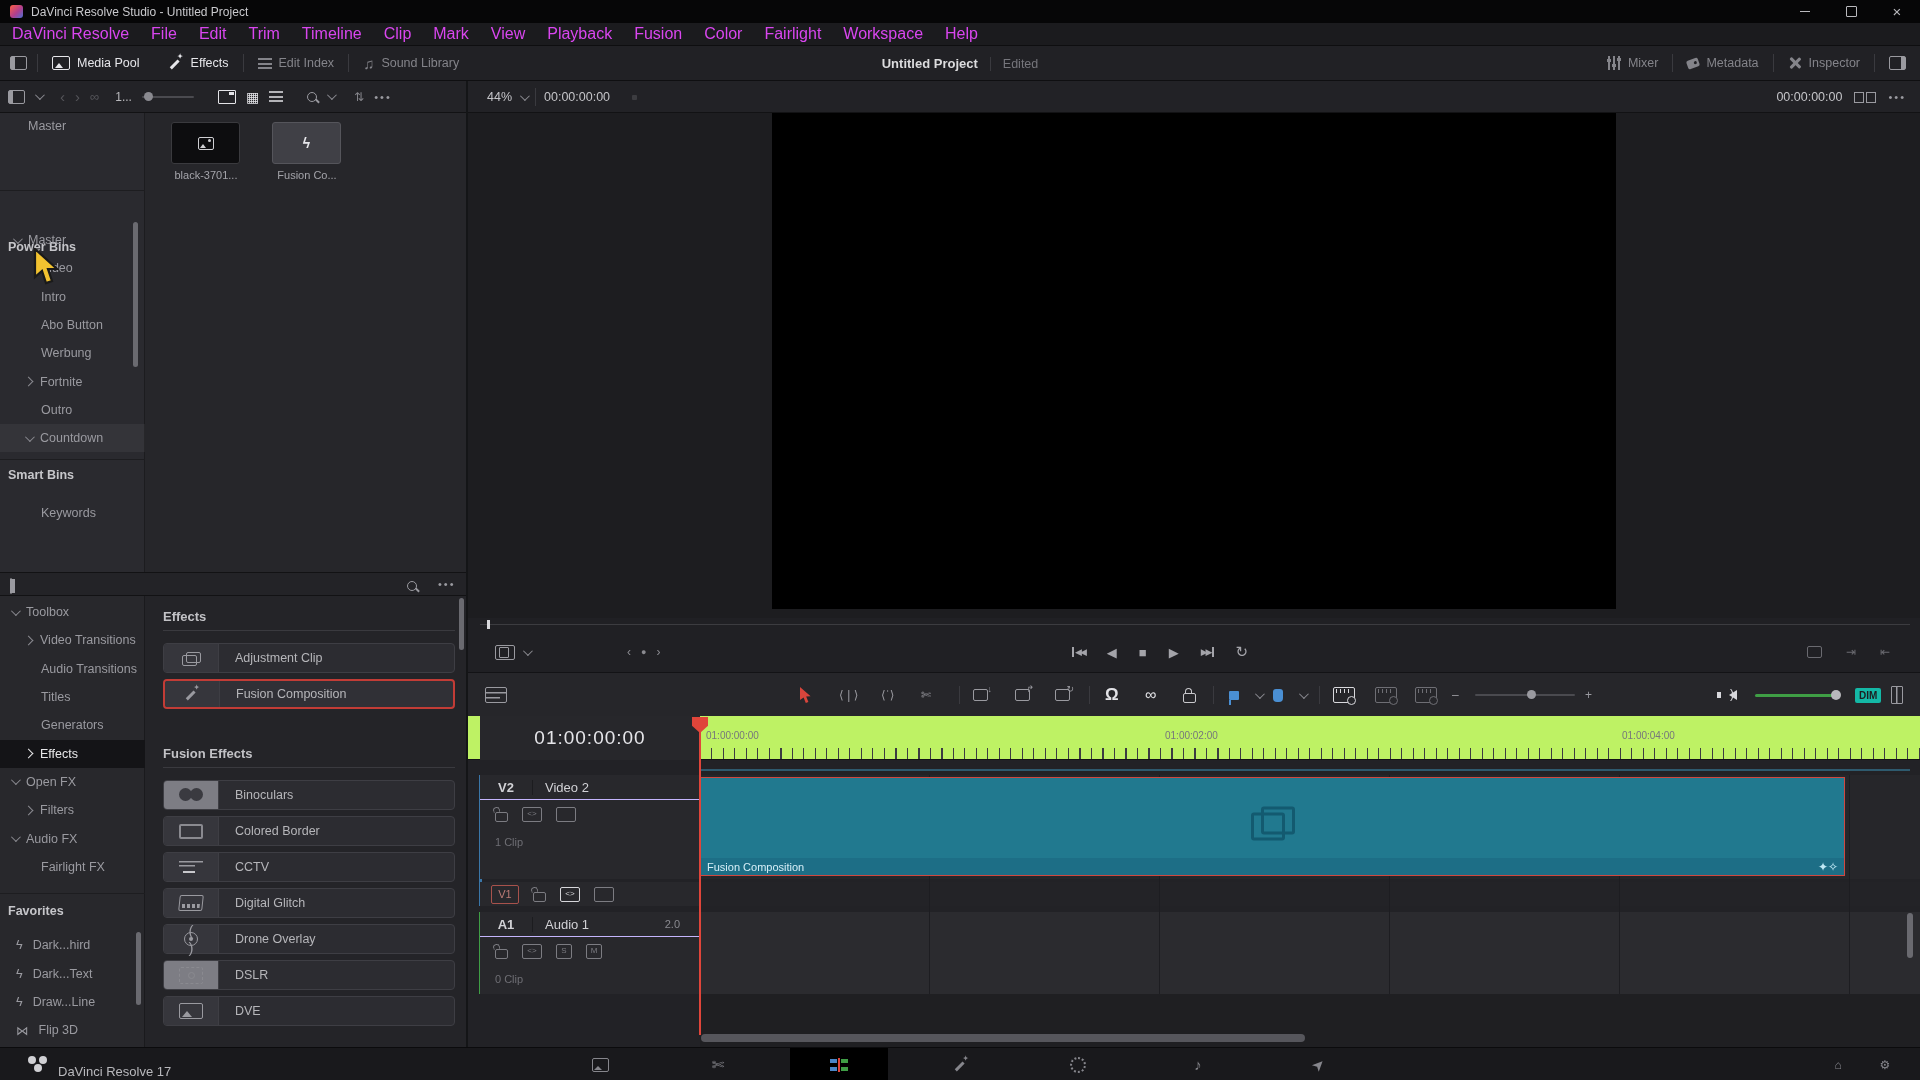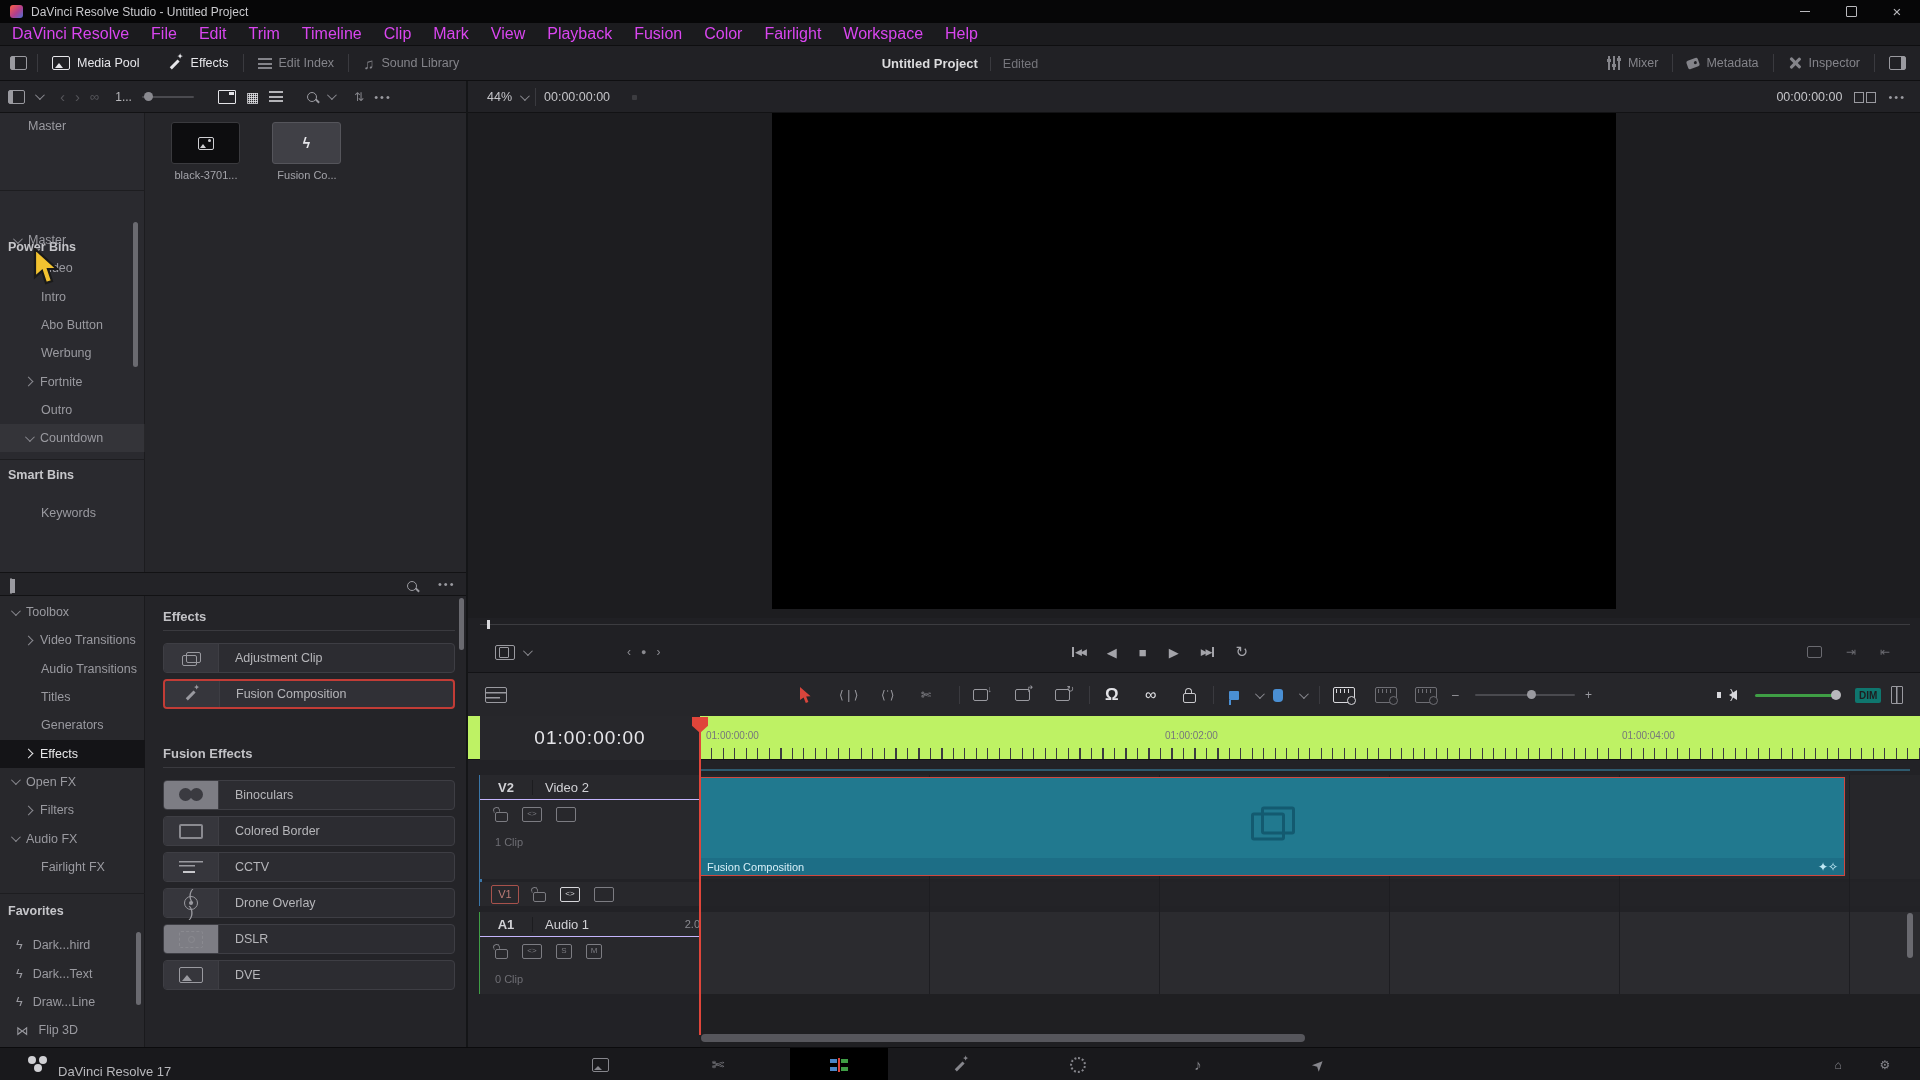--- a/index.html
+++ b/index.html
@@ -160,40 +160,40 @@
   .flag-ic::after{content:'';position:absolute;left:0;top:9px;width:2px;height:5px;background:#4a8fd3;}
   .marker-ic{width:10px;height:13px;background:#4a8fd3;border-radius:3px 3px 4px 4px;}
   .zoom-ic{position:relative;width:20px;height:14px;border:1.5px solid currentColor;border-radius:2px;
       background:repeating-linear-gradient(90deg,currentColor 0 1px,transparent 1px 4px) 2px 1px/16px 4px no-repeat;}
   .zoom-ic::after{content:'';position:absolute;right:-2px;bottom:-3px;width:7px;height:7px;border:1.5px solid currentColor;border-radius:50%;background:#26262a;}
   .speaker{width:0;height:0;border-top:5px solid transparent;border-bottom:5px solid transparent;border-right:8px solid #d8d8dc;position:relative;}
   .speaker::before{content:'';position:absolute;left:-12px;top:-3px;width:4px;height:6px;background:#d8d8dc;}
   .speaker::after{content:')';position:absolute;left:1px;top:-8px;color:#d8d8dc;font-size:12px;}
   .vol-track{height:3px;background:#3f9e45;border-radius:2px;position:relative;}
   .vol-knob{position:absolute;right:-4px;top:-3.5px;width:10px;height:10px;border-radius:50%;background:#b8b8bc;}
-  .dim-badge{background:#0f766e;color:#1e1e21;font-size:10px;font-weight:bold;padding:2px 4px;border-radius:2px;}
+  .dim-badge{background:#14b8a6;color:#1e1e21;font-size:10px;font-weight:bold;padding:2px 4px;border-radius:2px;}
   .meter-ic{width:10px;height:16px;border:1.5px solid #9a9aa0;border-radius:1px;background:linear-gradient(#9a9aa0,#9a9aa0) 4px 0/1.5px 16px no-repeat;}
   .zslider{width:100px;height:2px;background:#4a4a4f;border-radius:1px;position:relative;}
   .zslider .knob{position:absolute;top:-4px;width:9px;height:9px;border-radius:50%;background:#9a9aa0;}
   
   .timeline{left:467px;top:716px;width:1453px;height:331px;background:#222226;}
   .ruler{position:absolute;left:0;top:0;width:1453px;height:44px;background:#bef264;border-bottom:1px solid #131316;box-sizing:border-box;}
   .ruler-tc{position:absolute;left:13px;top:0;width:220px;height:44px;display:flex;align-items:center;justify-content:center;
             color:#e6e6ea;font-size:19px;letter-spacing:1px;background:#27272b;}
   .ticks{position:absolute;left:233px;right:0;bottom:0;height:11px;
          background:repeating-linear-gradient(90deg,#3c3c42 0 1px,transparent 1px 11.5px);}
   .rlabel{position:absolute;top:14px;color:#76767c;font-size:10px;}
   .teal-line{position:absolute;left:233px;right:10px;top:53px;height:2px;background:#2e5a6e;}
   .lane{position:absolute;left:233px;right:0;}
   .thead{position:absolute;left:13px;width:220px;background:#28282c;box-sizing:border-box;}
   .tbar{position:absolute;left:12px;width:3px;}
   .trow1{display:flex;align-items:center;height:24px;border-bottom:1px solid #c4b5fd;}
   .tid{width:53px;text-align:center;color:#d2d2d6;font-weight:bold;font-size:13px;border-right:1px solid #1c1c1f;box-sizing:border-box;}
   .tname{padding-left:12px;color:#d2d2d6;font-size:13px;}
-  .tch{margin-left:auto;padding-right:0;color:#8a8a90;font-size:11px;font-weight:normal;}
+  .tch{margin-left:auto;padding-right:20px;color:#8a8a90;font-size:11px;font-weight:normal;}
   .ticons{display:flex;align-items:center;gap:14px;padding:6px 0 0 15px;color:#7c7c82;}
   .t-box{width:18px;height:13px;border:1.5px solid #7c7c82;border-radius:2px;display:flex;align-items:center;justify-content:center;
          font-size:8px;color:#7c7c82;line-height:1;}
   .t-box.bright{border-color:#d6d6da;color:#d6d6da;}
   .clipcount{padding:14px 0 0 15px;color:#6e6e74;font-size:11px;}
   .v1row{position:absolute;left:13px;width:220px;height:24px;background:#28282c;display:flex;align-items:center;gap:14px;}
   .v1badge{margin-left:11px;width:26px;height:17px;border:1px solid #a8524c;border-radius:2px;color:#bc7b76;
            font-size:11px;display:flex;align-items:center;justify-content:center;}
   .gridlines{position:absolute;left:233px;right:0;top:59px;height:219px;
       background:repeating-linear-gradient(90deg,transparent 0 229px,#1d1d21 229px 230px);}
@@ -482,20 +482,26 @@
           <span class="fx-lbl">Colored Border</span>
         </div>
         <div class="fx-item">
           <span class="fx-zone ">
             <span class="cctv-ic"></span>
           </span>
           <span class="fx-lbl">CCTV</span>
         </div>
         <div class="fx-item">
           <span class="fx-zone ">
+            <span class="glitch-ic"></span>
+          </span>
+          <span class="fx-lbl">Digital Glitch</span>
+        </div>
+        <div class="fx-item">
+          <span class="fx-zone ">
             <span class="drone-ic"></span>
           </span>
           <span class="fx-lbl">Drone Overlay</span>
         </div>
         <div class="fx-item">
           <span class="fx-zone light">
             <span class="dslr-ic"></span>
           </span>
           <span class="fx-lbl">DSLR</span>
         </div>

